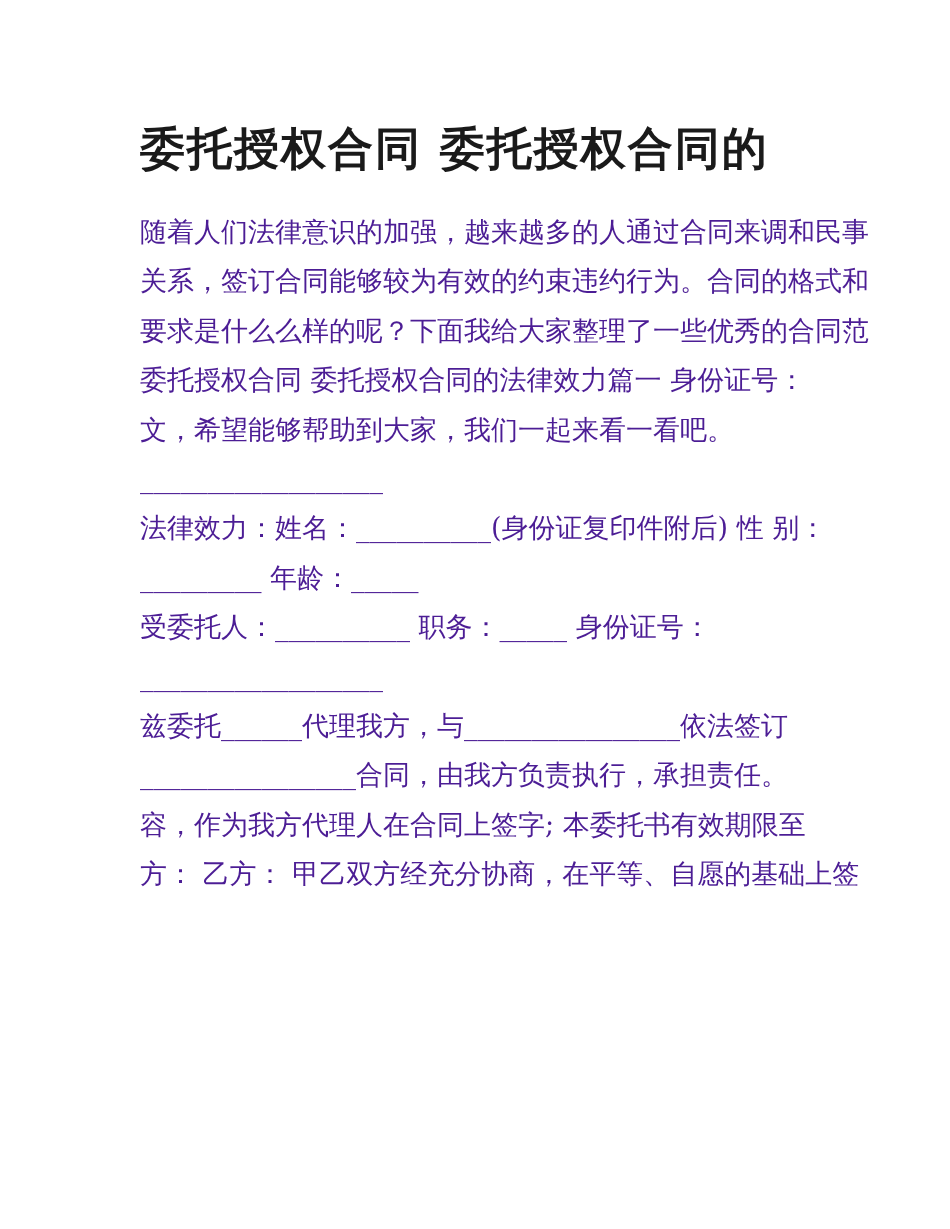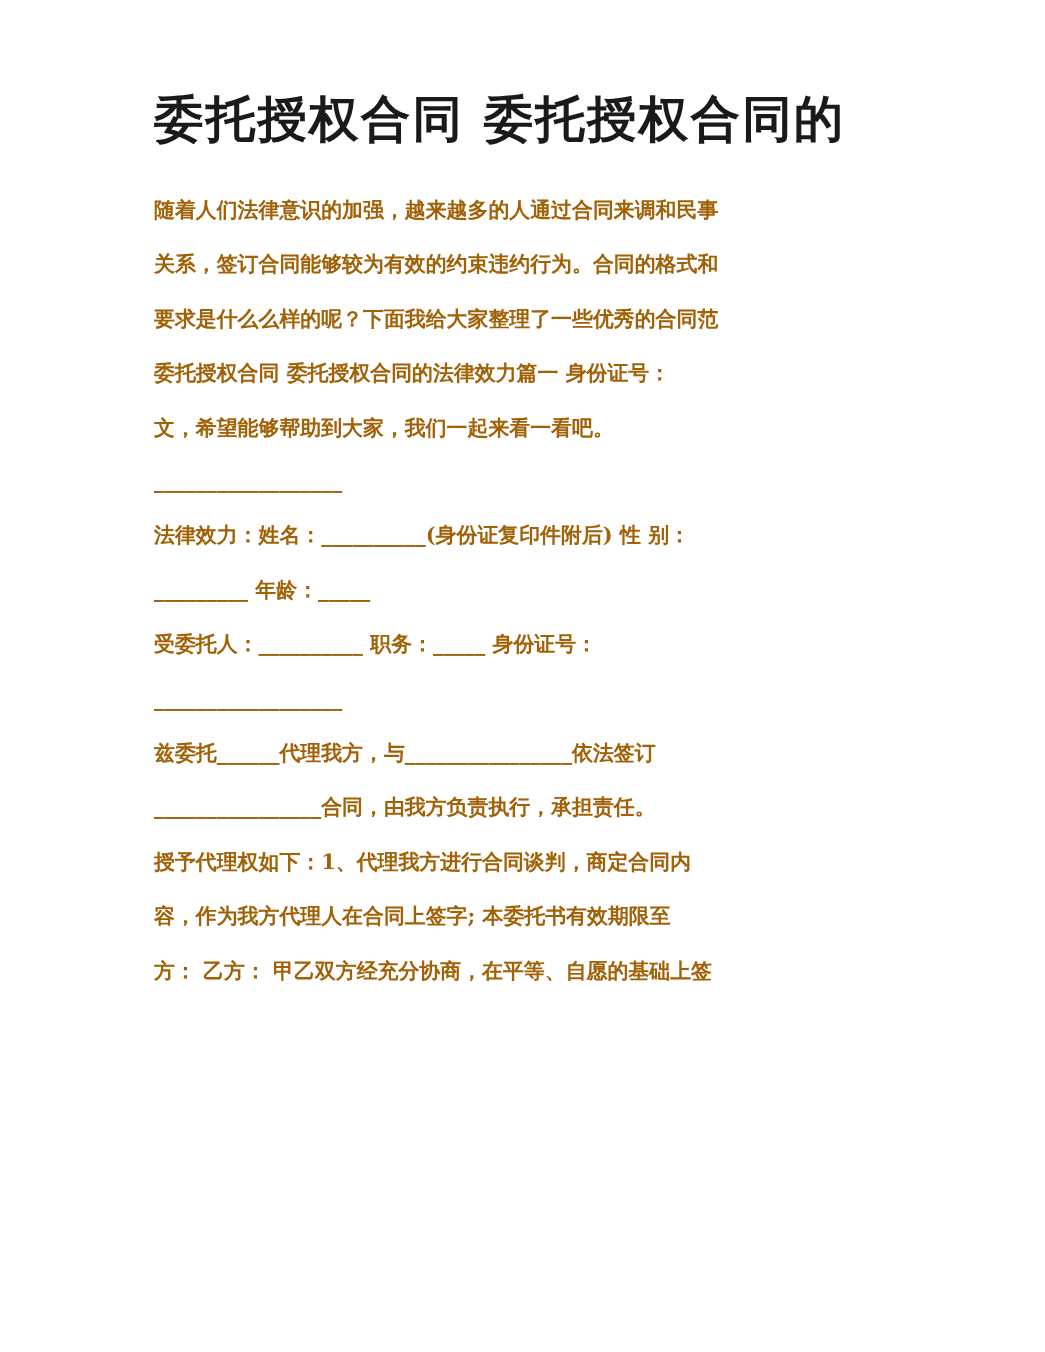--- a/index.html
+++ b/index.html
@@ -9,39 +9,39 @@
   }
   .page {
     position: relative;
     width: 950px;
     height: 1229px;
     background: #ffffff;
     overflow: hidden;
     font-family: "DejaVu Serif", "Liberation Serif", serif;
   }
   .content {
-    padding: 72px 112px 0 140px;
+    padding: 112px 112px 0 140px;
   }
   .title {
     margin: 0;
     font-size: 45px;
     font-weight: 700;
     line-height: 73px;
     letter-spacing: 2px;
     color: #1a1a1a;
   }
   .title-line {
     white-space: nowrap;
   }
   .body-lines {
     margin-top: 22px;
-    font-size: 19px;
-    font-weight: 700;
+    font-size: 27px;
+    font-weight: 400;
     line-height: 49.4px;
-    color: #a16207;
+    color: #4c1d95;
   }
   .body-line {
     white-space: pre;
   }
 </style>
 </head>
 <body>
 
 <div class="page">
   <div class="content">
@@ -54,18 +54,17 @@
         <div class="body-line">要求是什么么样的呢？下面我给大家整理了一些优秀的合同范</div>
         <div class="body-line">委托授权合同 委托授权合同的法律效力篇一 身份证号：</div>
         <div class="body-line">文，希望能够帮助到大家，我们一起来看一看吧。</div>
         <div class="body-line">__________________</div>
         <div class="body-line">法律效力：姓名：__________(身份证复印件附后) 性 别：</div>
         <div class="body-line">_________ 年龄：_____</div>
         <div class="body-line">受委托人：__________ 职务：_____ 身份证号：</div>
         <div class="body-line">__________________</div>
         <div class="body-line">兹委托______代理我方，与________________依法签订</div>
         <div class="body-line">________________合同，由我方负责执行，承担责任。</div>
-        <div class="body-line">授予代理权如下：1、代理我方进行合同谈判，商定合同内</div>
         <div class="body-line">容，作为我方代理人在合同上签字; 本委托书有效期限至</div>
         <div class="body-line">方： 乙方： 甲乙双方经充分协商，在平等、自愿的基础上签</div>
       </div>
   </div>
 </div>
 
 </body></html>

